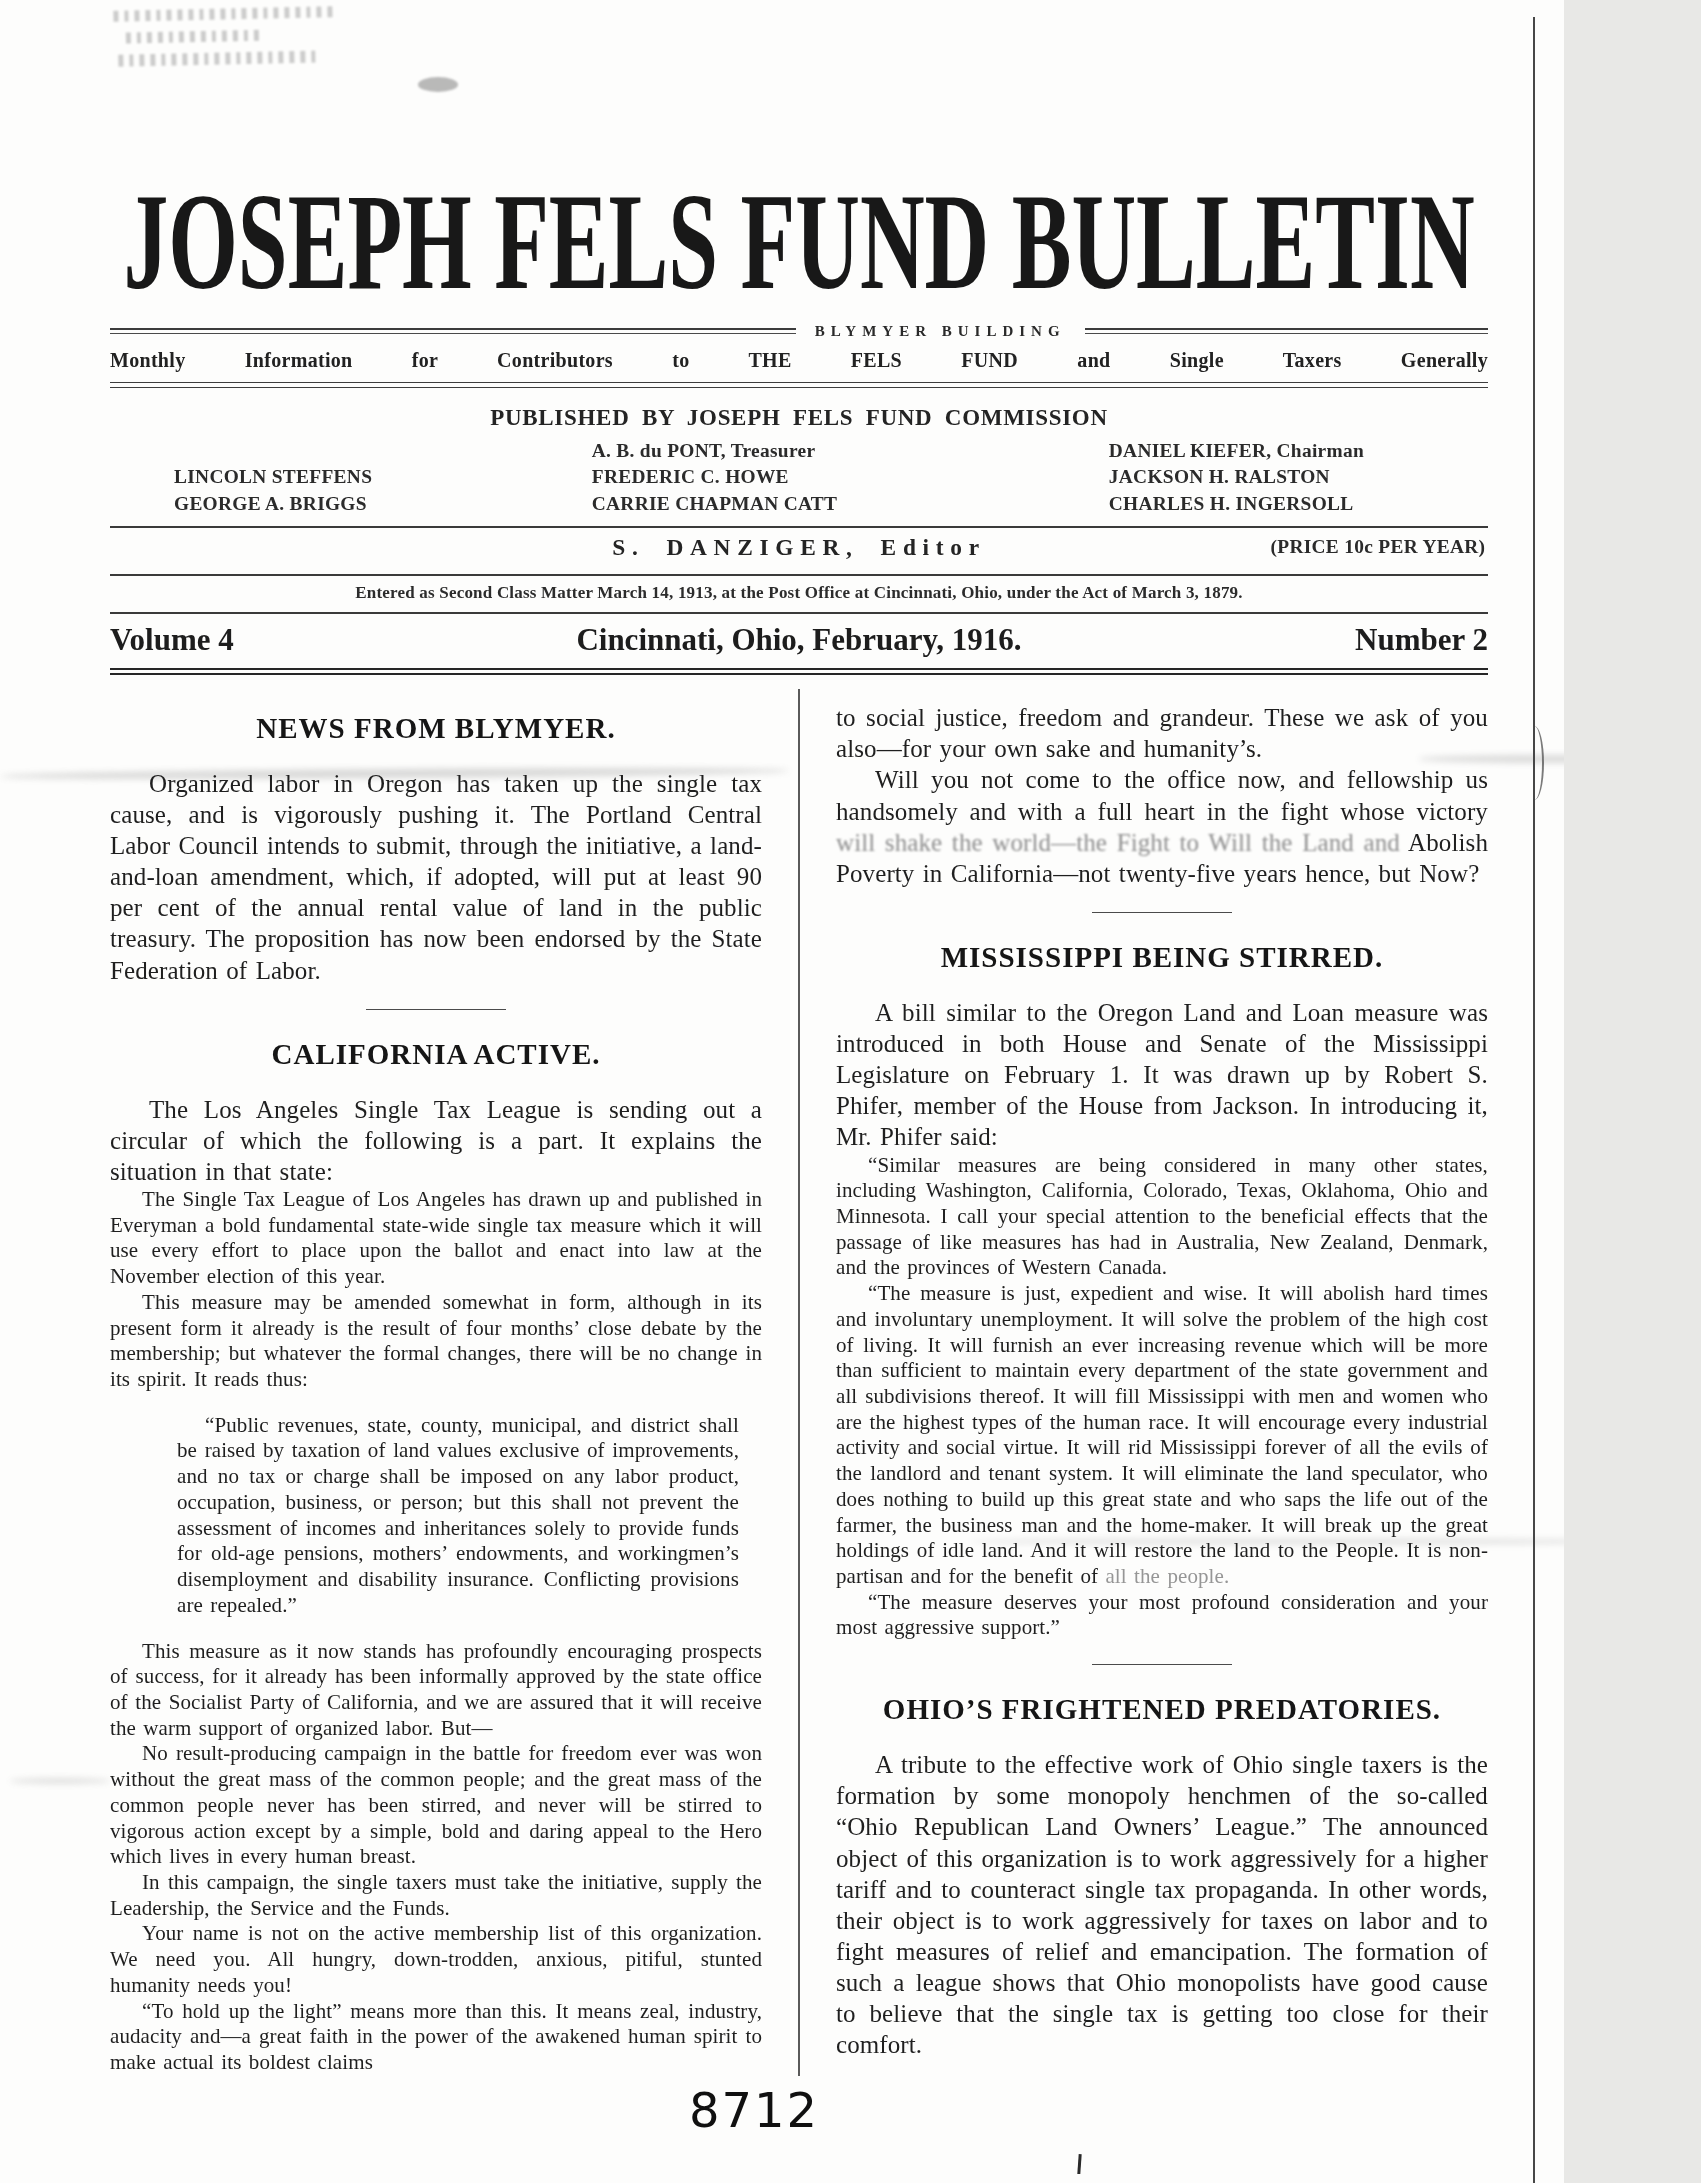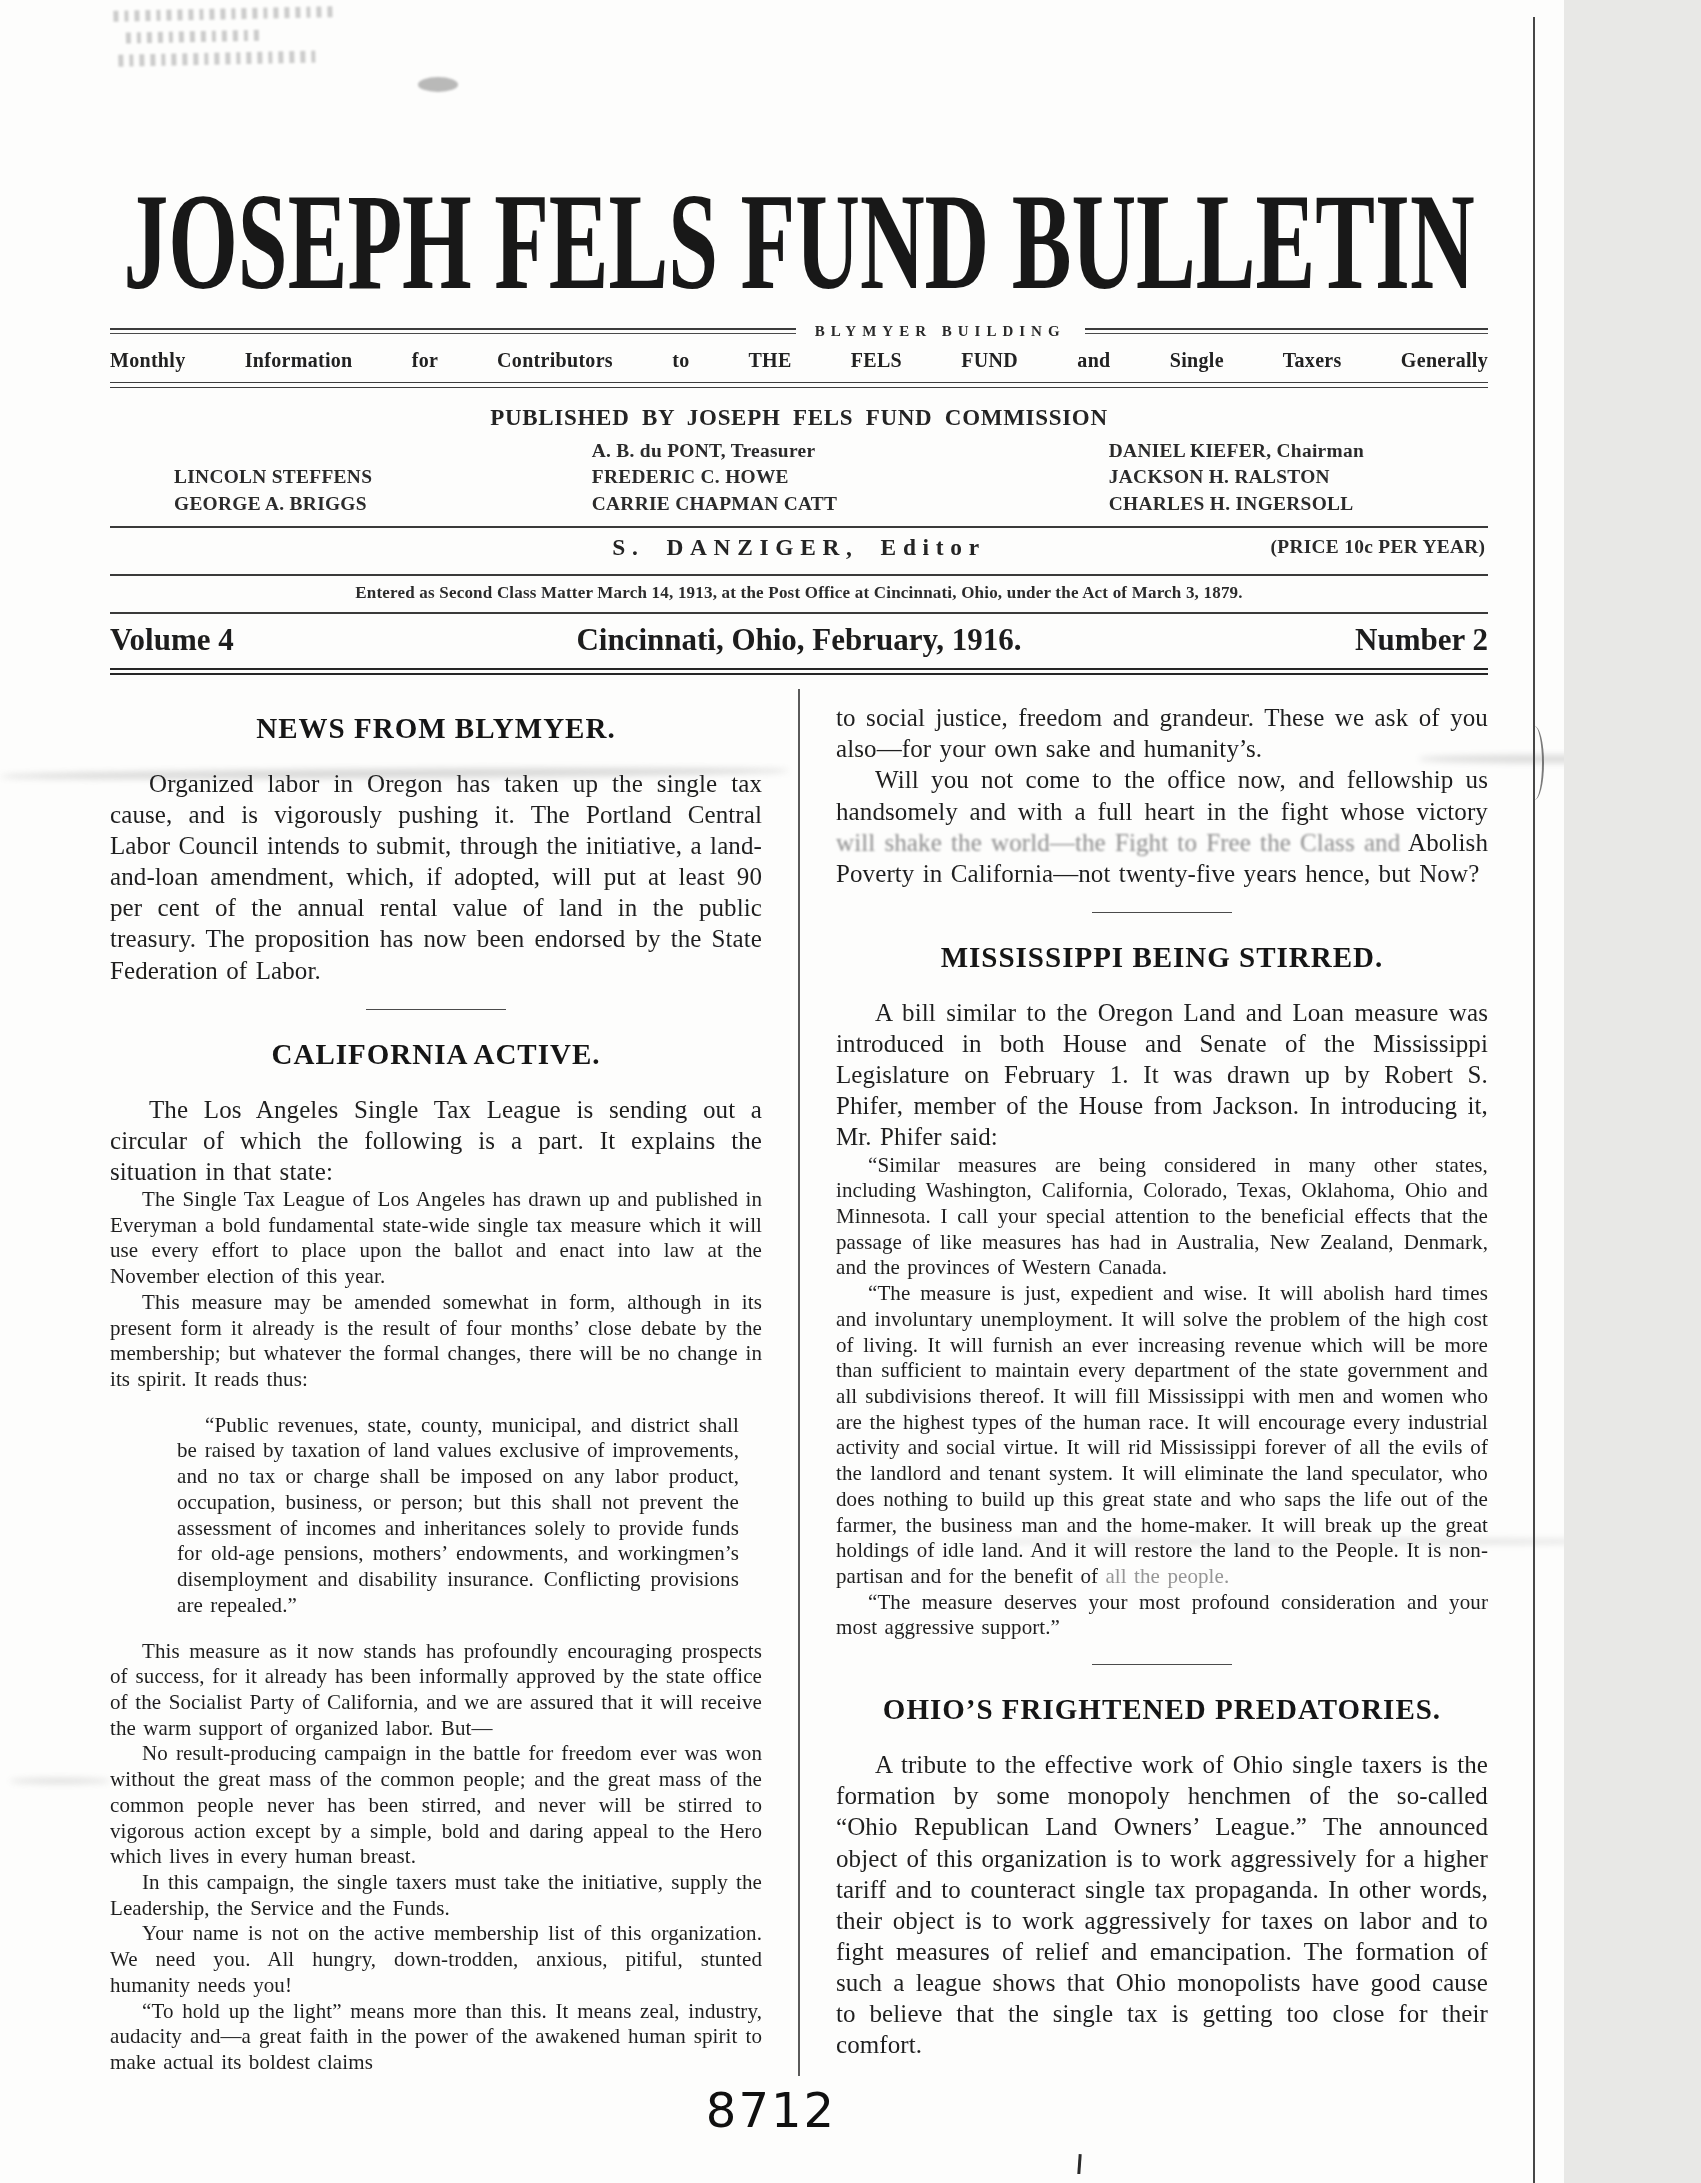--- a/index.html
+++ b/index.html
@@ -66,21 +66,21 @@
     letter-spacing:0.1px; word-spacing:2px; }
   p.small { font-size:21px; line-height:1.225; text-align:justify; text-indent:32px;
     letter-spacing:0.1px; word-spacing:2px; }
   p.noindent { text-indent:0; }
   blockquote.quote { font-size:21px; line-height:1.225; text-align:justify;
     margin:20px 23px 20px 67px; text-indent:28px; letter-spacing:0.1px; word-spacing:2px; }
   .sep-rule { width:140px; margin:23px auto; border-top:1.3px solid #4b4b4b; }
   .faded { color:#8e8e8e; filter:blur(0.8px); }
   .faded-tail { color:#969696; filter:blur(0.7px); }
 
-  .page-number { position:absolute; left:689px; top:2082px; width:147px; text-align:right;
+  .page-number { position:absolute; left:689px; top:2082px; width:147px; text-align:left;
     font-family:"DejaVu Sans","Liberation Sans",sans-serif; font-size:48px; color:#101010; letter-spacing:2px; }
 </style>
 </head>
 <body>
 
 <div class="page">
 
   <div class="stamp">
     <div class="srow"></div>
     <div class="srow"></div>
@@ -172,21 +172,21 @@
         <p class="small">No result-producing campaign in the battle for freedom ever was won without the great mass of the common people; and the great mass of the common people never has been stirred, and never will be stirred to vigorous action except by a simple, bold and daring appeal to the Hero which lives in every human breast.</p>
         <p class="small">In this campaign, the single taxers must take the initiative, supply the Leadership, the Service and the Funds.</p>
         <p class="small">Your name is not on the active membership list of this organization.  We need you.  All hungry, down-trodden, anxious, pitiful, stunted humanity needs you!</p>
         <p class="small">“To hold up the light” means more than this.  It means zeal, industry, audacity and—a great faith in the power of the awakened human spirit to make actual its boldest claims</p>
       </section>
 
       <div class="col-divider"></div>
 
       <section class="col">
         <p class="body noindent" style="margin-top:9.4px;">to social justice, freedom and grandeur.  These we ask of you also—for your own sake and humanity’s.</p>
-        <p class="body"><span>Will you not come to the office now, and fellowship us handsomely and with a full heart in the fight whose victory</span> <span class="faded">will shake the world—the Fight to Free the Class and</span> <span>Abolish Poverty in California—not twenty-five years hence, but Now?</span></p>
+        <p class="body"><span>Will you not come to the office now, and fellowship us handsomely and with a full heart in the fight whose victory</span> <span class="faded">will shake the world—the Fight to Will the Land and</span> <span>Abolish Poverty in California—not twenty-five years hence, but Now?</span></p>
 
         <div class="sep-rule"></div>
 
         <h2 class="art-head">MISSISSIPPI BEING STIRRED.</h2>
         <p class="body">A bill similar to the Oregon Land and Loan measure was introduced in both House and Senate of the Mississippi Legislature on February 1.  It was drawn up by Robert S. Phifer, member of the House from Jackson.  In introducing it, Mr. Phifer said:</p>
         <p class="small">“Similar measures are being considered in many other states, including Washington, California, Colorado, Texas, Oklahoma, Ohio and Minnesota.  I call your special attention to the beneficial effects that the passage of like measures has had in Australia, New Zealand, Denmark, and the provinces of Western Canada.</p>
         <p class="small"><span>“The measure is just, expedient and wise.  It will abolish hard times and involuntary unemployment.  It will solve the problem of the high cost of living.  It will furnish an ever increasing revenue which will be more than sufficient to maintain every department of the state government and all subdivisions thereof.  It will fill Mississippi with men and women who are the highest types of the human race.  It will encourage every industrial activity and social virtue.  It will rid Mississippi forever of all the evils of the landlord and tenant system.  It will eliminate the land speculator, who does nothing to build up this great state and who saps the life out of the farmer, the business man and the home-maker.  It will break up the great holdings of idle land.  And it will restore the land to the People.  It is non-partisan and for the benefit of</span> <span class="faded-tail">all the people.</span></p>
         <p class="small">“The measure deserves your most profound consideration and your most aggressive support.”</p>
 
         <div class="sep-rule"></div>

